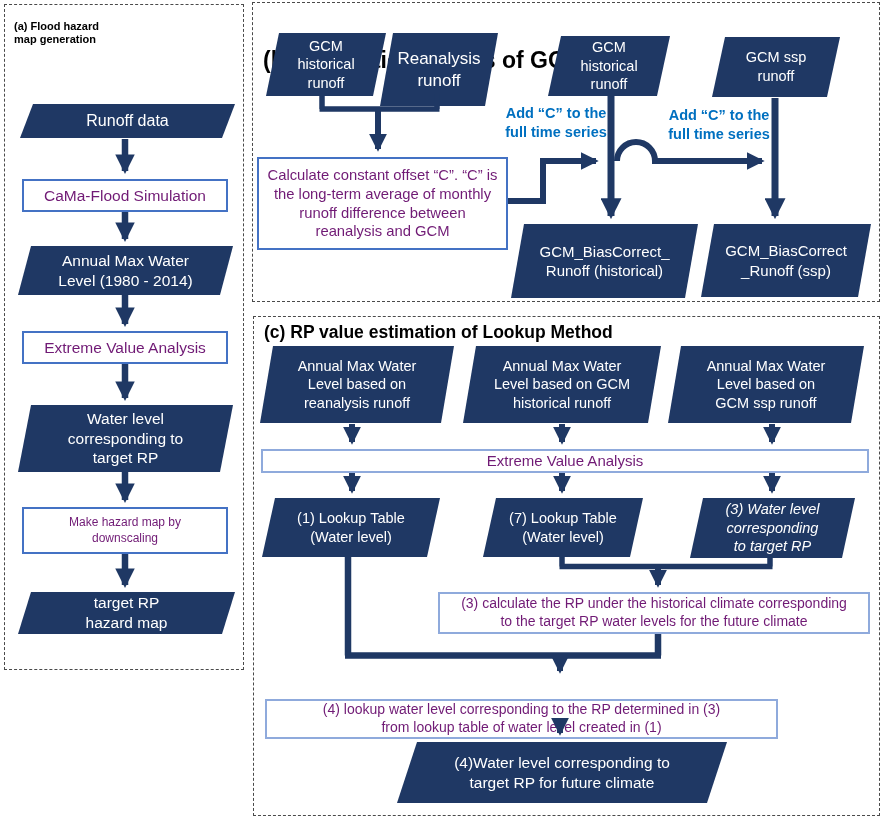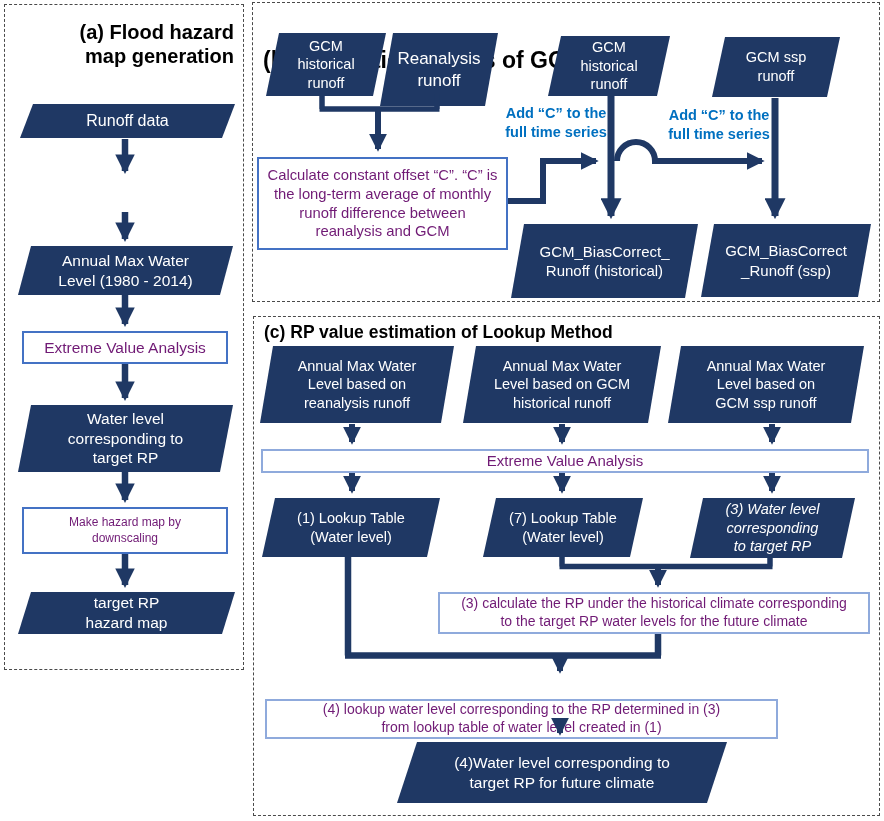--- a/index.html
+++ b/index.html
@@ -19,24 +19,25 @@
   .note{position:absolute;color:#0070c0;font-weight:bold;text-align:center;
         white-space:pre-line;line-height:1.3;}
   svg.wires{position:absolute;left:0;top:0;pointer-events:none;}
 </style>
 </head>
 <body>
 
 <div id="stage">
 
   <div class="panel" style="left:4px;top:4px;width:240px;height:666px;"></div>
-  <div class="ptitle" style="left:14px;top:20px;width:220px;text-align:right;font-size:20px;">(a) Flood hazard
+  <div class="ptitle" style="left:14px;top:20px;width:220px;text-align:left;font-size:11px;">(a) Flood hazard
 map generation</div>
 
   <div class="node para" style="left:20px;top:104px;width:215px;height:34px;font-size:16px;">Runoff data</div>
+  <div class="node rect" style="left:22px;top:179px;width:206px;height:33px;font-size:15.5px;">CaMa-Flood Simulation</div>
   <div class="node para" style="left:18px;top:246px;width:215px;height:49px;font-size:15.5px;">Annual Max Water
 Level (1980 - 2014)</div>
   <div class="node rect" style="left:22px;top:331px;width:206px;height:33px;font-size:15.5px;">Extreme Value Analysis</div>
   <div class="node para" style="left:18px;top:405px;width:215px;height:67px;font-size:15.5px;">Water level
 corresponding to
 target RP</div>
   <div class="node rect" style="left:22px;top:507px;width:206px;height:47px;font-size:12px;">Make hazard map by
 downscaling</div>
   <div class="node para" style="left:18px;top:592px;width:217px;height:42px;font-size:15.5px;">target RP
 hazard map</div>

